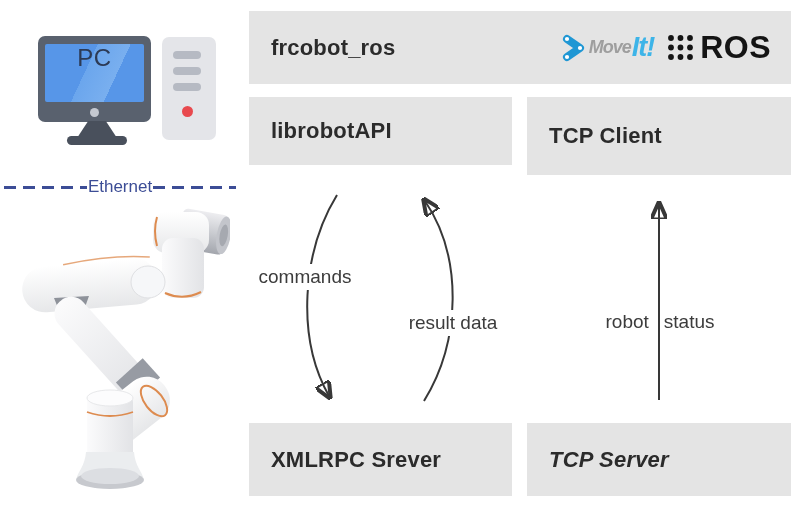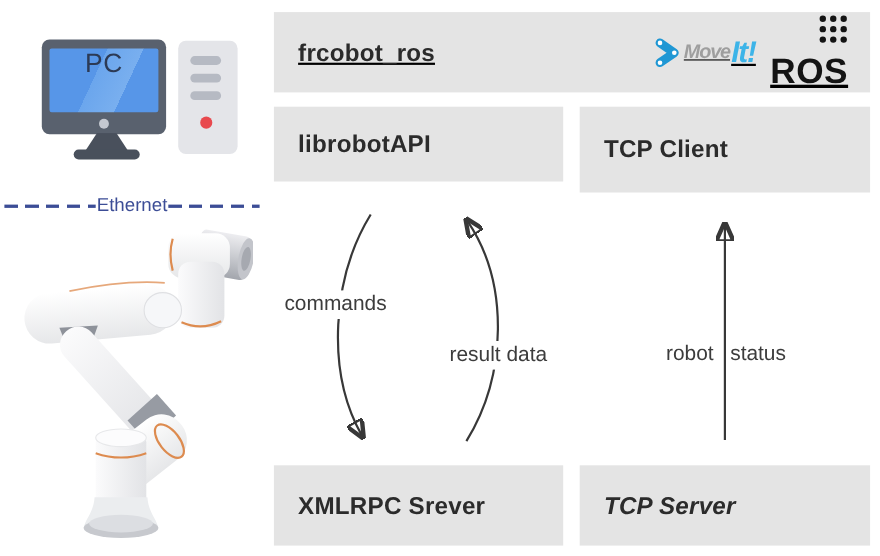--- a/index.html
+++ b/index.html
@@ -4,32 +4,32 @@
 <style>
   html,body{margin:0;padding:0;background:#ffffff;}
   #app{position:relative;width:800px;height:505px;background:#ffffff;overflow:hidden;
        font-family:"Liberation Sans",sans-serif;}
 
   
   .gbox{position:absolute;background:#e4e4e4;display:flex;align-items:center;
         box-sizing:border-box;padding-left:22px;}
   .gbox .lbl{font-size:22px;font-weight:600;color:#2b2b2b;letter-spacing:.2px;}
 
-  #topbar{left:249px;top:11px;width:542px;height:73px;justify-content:space-between;padding-right:20px;text-decoration:underline;}
+  #topbar{left:249px;top:11px;width:542px;height:73px;justify-content:space-between;padding-right:20px;}
   #box-librobotapi{left:249px;top:97px;width:263px;height:68px;}
   #box-tcpclient{left:527px;top:97px;width:264px;height:78px;}
   #box-xmlrpc{left:249px;top:423px;width:263px;height:73px;}
   #box-tcpserver{left:527px;top:423px;width:264px;height:73px;font-style:italic;}
 
   
   .logos{display:flex;align-items:center;gap:13px;}
   .moveit{display:flex;align-items:center;gap:1px;}
   .moveit .mv{font-size:18px;font-weight:bold;font-style:italic;color:#9e9e9e;letter-spacing:-1px;}
   .moveit .it{font-size:27px;font-weight:bold;font-style:italic;color:#3db4e8;letter-spacing:-1px;}
-  .roslogo{display:flex;align-items:flex-end;gap:6px;flex-direction:column;}
+  .roslogo{display:flex;align-items:center;gap:6px;}
   .roslogo .rostxt{font-size:32px;font-weight:bold;color:#141414;letter-spacing:.5px;}
 
   
   #arrows{position:absolute;left:0;top:0;width:800px;height:505px;pointer-events:none;}
   #arrows path{stroke:#383838;stroke-width:2;fill:none;}
 
   .flowlabel{position:absolute;transform:translate(-50%,-50%);font-size:19px;color:#3c3c3c;
              background:#ffffff;padding:2px 6px;white-space:nowrap;}
   #lbl-status{background:transparent;display:flex;gap:13px;padding:0;}
   #lbl-status span{background:#ffffff;padding:2px 1px;}

